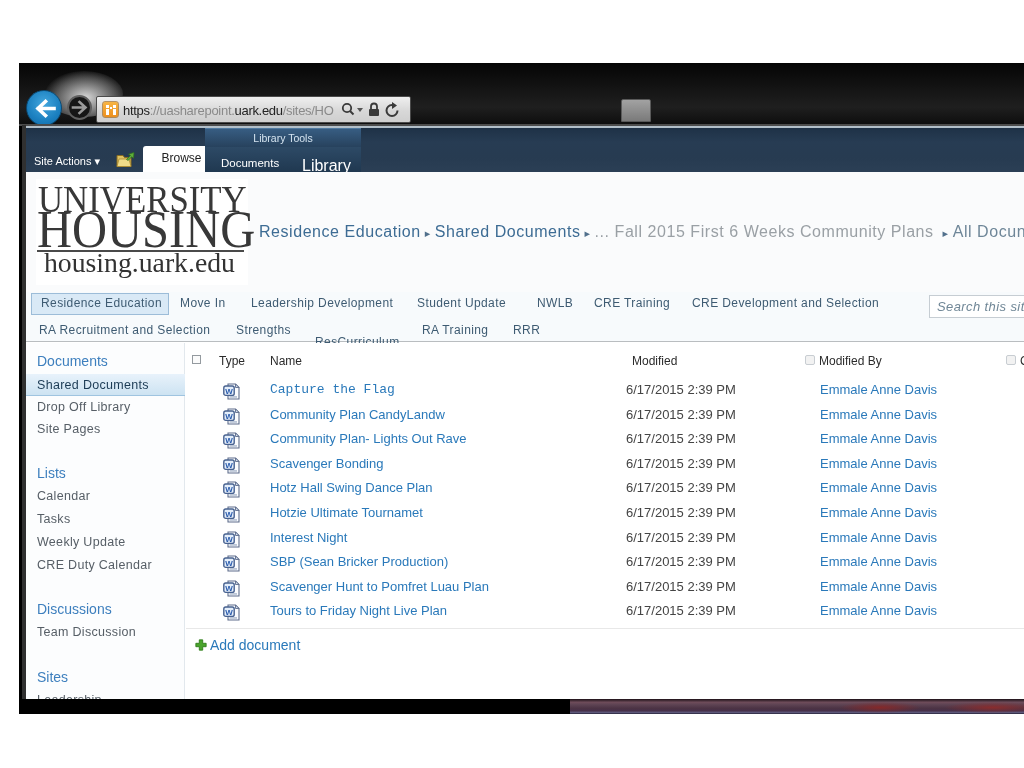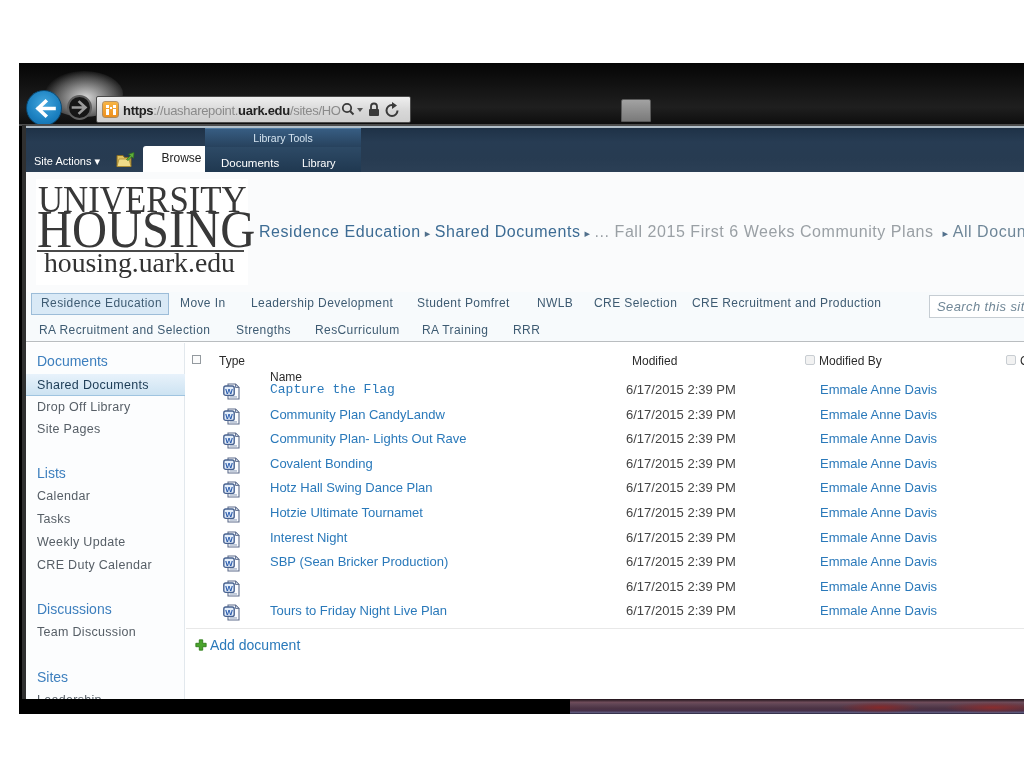--- a/index.html
+++ b/index.html
@@ -21,21 +21,21 @@
   #fwdbtn { position:absolute; left:48px; top:32px; width:25px; height:25px; border-radius:50%;
     background:#161616; border:2px solid #606060; }
   #fwdbtn svg { position:absolute; left:0; top:0; }
 
   #addrbar { position:absolute; left:77px; top:33px; width:315px; height:27px;
     background:linear-gradient(#efefef,#d8d8d8 55%, #cfcfcf); border:1px solid #4a4a4a; border-radius:2px; }
   .favicon { position:absolute; width:15px; height:15px; border-radius:2px;
     background:linear-gradient(#f7b443,#ec8f1e); outline:1px solid rgba(150,90,10,.6); }
   .favicon i { position:absolute; background:#fff; }
   #addrtext { position:absolute; left:26px; top:6px; font-size:13px; letter-spacing:-0.3px; color:#8a8a8a; white-space:nowrap; }
-  #addrtext b { color:#222; font-weight:bold;margin-top:14px; }
+  #addrtext b { color:#222; font-weight:normal;margin-top:14px; }
   #addricons { position:absolute; right:4px; top:4px; }
 
   #tab { position:absolute; left:397px; top:35px; width:201px; height:28px; z-index:2;
     background:linear-gradient(#fcfcfc,#dfe2e5 60%, #d4d7da); border:1px solid #6a6a6a; border-bottom:none;
     border-radius:2px 2px 0 0; }
   #tabtext { position:absolute; left:27px; top:8px; font-size:11.5px; color:#111; white-space:nowrap; }
   #tabx { position:absolute; right:7px; top:7px; font-size:11px; color:#666; }
   #newtab { position:absolute; left:602px; top:36px; width:30px; height:23px;
     background:linear-gradient(#a2a2a2,#7a7a7a); border:1px solid #5a5a5a; border-radius:2px 2px 0 0; }
 
@@ -50,21 +50,21 @@
   #browsetab { position:absolute; left:117px; top:20px; width:77px; height:26px; background:#fff;
     border-radius:3px 3px 0 0; color:#222; font-size:12px; text-align:center; line-height:24px; }
   #libtools { position:absolute; left:179px; top:2px; width:156px; height:44px; }
   #libtools .label { position:absolute; left:0; top:0; width:156px; height:19px;
     border-top:1px solid #50799f; text-align:center;
     background:linear-gradient(#375d82, #27425d); 
     font-size:10.5px; color:#d5e4f0; line-height:19px; }
   #libtools .tabs { position:absolute; left:0; top:19px; width:156px; height:25px;
     background:linear-gradient(#2d4a66, #203850); }
   #libtools .t1 { position:absolute; left:16px; top:10px; color:#fff; font-size:11.5px; }
-  #libtools .t2 { position:absolute; left:97px; top:10px; color:#fff; font-size:11px; }
+  #libtools .t2 { position:absolute; left:97px; top:10px; color:#fff; font-size:16px; }
 
   
   #hband { position:absolute; left:0; top:46px; width:998px; height:120px; background:#fafbfc; }
   #logo { position:absolute; left:10px; top:7px; width:212px; height:106px; background:#fff;
     color:#333; font-family:"Liberation Serif", serif; }
   #logo .l1 { position:absolute; left:2px; top:-1px; font-size:37px; color:#383838; transform:scaleX(0.94); transform-origin:0 0; }
   #logo .l2 { position:absolute; left:1px; top:20px; font-size:53px; color:#383838; transform:scaleX(0.915); transform-origin:0 0; }
   #logo .rule { position:absolute; left:1px; top:71px; width:207px; height:2px; background:#4a4a4a; }
   #logo .l3 { position:absolute; left:8px; top:68px; font-size:28px; color:#333; transform:scaleX(0.99); transform-origin:0 0; }
   #crumb { position:absolute; left:233px; top:51px; font-size:16px; letter-spacing:0.55px; color:#9aa0a5; white-space:nowrap; }
@@ -179,29 +179,29 @@
       </div>
       <div id="crumb"><a>Residence Education</a><span class="sep">▸</span><a>Shared Documents</a><span class="sep">▸</span>... Fall 2015 First 6 Weeks Community Plans <span class="sep">▸</span><span style="color:#6e8698">All Docun</span></div>
     </div>
 
     <div id="navbar">
       <div class="r1">
         <span id="navactive"></span>
         <span style="left:15px;">Residence Education</span>
         <span style="left:154px;">Move In</span>
         <span style="left:225px;">Leadership Development</span>
-        <span style="left:391px;">Student Pomfret</span>
+        <span style="left:391px;">Student Update</span>
         <span style="left:511px;">NWLB</span>
-        <span style="left:568px;">CRE Selection</span>
-        <span style="left:666px;">CRE Recruitment and Production</span>
+        <span style="left:568px;">CRE Training</span>
+        <span style="left:666px;">CRE Development and Selection</span>
       </div>
       <div class="r2">
         <span style="left:13px;">RA Recruitment and Selection</span>
         <span style="left:210px;">Strengths</span>
-        <span style="left:289px;">ResCurriculum</span>
+        <span style="left:289px;margin-top:12px;">ResCurriculum</span>
         <span style="left:396px;">RA Training</span>
         <span style="left:487px;">RRR</span>
       </div>
       <div id="search">Search this site...</div>
     </div>
 
     <div id="content">
       <div id="sidebar">
         <div class="shead" style="top:10px;">Documents</div>
         <div id="selitem">
@@ -215,21 +215,21 @@
         <div class="sitem" style="top:192px;">Weekly Update</div>
         <div class="sitem" style="top:215px;">CRE Duty Calendar</div>
         <div class="shead" style="top:258px;">Discussions</div>
         <div class="sitem" style="top:282px;">Team Discussion</div>
         <div class="shead" style="top:326px;">Sites</div>
         <div class="sitem" style="top:350px;">Leadership</div>
       </div>
       <div id="table">
           <div class="hcheck" style="left:6px; top:12px;"></div>
           <div class="htext" style="left:33px; top:11px;">Type</div>
-          <div class="htext" style="left:84px; top:11px;margin-top:16px;">Name</div>
+          <div class="htext" style="left:84px; top:11px;">Name</div>
           <div class="htext" style="left:446px; top:11px;">Modified</div>
           <div class="hsq" style="left:619px; top:12px;"></div>
           <div class="htext" style="left:633px; top:11px;">Modified By</div>
           <div class="hsq" style="left:820px; top:12px;"></div>
           <div class="htext" style="left:834px; top:11px;">C</div>
           <svg class="wicon" style="left:37px; top:40.0px;" viewBox="0 0 17 17">
             <path d="M5 1 L12.5 1 L16 4.5 L16 16 L5 16 Z" fill="#fbfcfe" stroke="#5f6d8c" stroke-width="1.1"></path>
             <path d="M12.5 1 L12.5 4.5 L16 4.5 Z" fill="#d4deee" stroke="#5f6d8c" stroke-width="0.9"></path>
             <rect x="0.8" y="3" width="10.4" height="9.4" rx="2" fill="#e4eefa" stroke="#47618f" stroke-width="1.4"></rect>
             <text x="6" y="10.6" font-size="8" font-weight="bold" fill="#2b5cad" text-anchor="middle" font-family="Liberation Sans">W</text>
@@ -258,21 +258,21 @@
           <div class="name" style="left:84px; top:88.2px;">Community Plan- Lights Out Rave</div>
           <div class="date" style="left:440px; top:88.2px;">6/17/2015 2:39 PM</div>
           <div class="by" style="left:634px; top:88.2px;">Emmale Anne Davis</div>
           <svg class="wicon" style="left:37px; top:113.8px;" viewBox="0 0 17 17">
             <path d="M5 1 L12.5 1 L16 4.5 L16 16 L5 16 Z" fill="#fbfcfe" stroke="#5f6d8c" stroke-width="1.1"></path>
             <path d="M12.5 1 L12.5 4.5 L16 4.5 Z" fill="#d4deee" stroke="#5f6d8c" stroke-width="0.9"></path>
             <rect x="0.8" y="3" width="10.4" height="9.4" rx="2" fill="#e4eefa" stroke="#47618f" stroke-width="1.4"></rect>
             <text x="6" y="10.6" font-size="8" font-weight="bold" fill="#2b5cad" text-anchor="middle" font-family="Liberation Sans">W</text>
             <rect x="6.5" y="13.4" width="7.5" height="1.1" fill="#92a2bc"></rect>
           </svg>
-          <div class="name" style="left:84px; top:112.8px;">Covalent Bonding</div>
+          <div class="name" style="left:84px; top:112.8px;">Scavenger Bonding</div>
           <div class="date" style="left:440px; top:112.8px;">6/17/2015 2:39 PM</div>
           <div class="by" style="left:634px; top:112.8px;">Emmale Anne Davis</div>
           <svg class="wicon" style="left:37px; top:138.4px;" viewBox="0 0 17 17">
             <path d="M5 1 L12.5 1 L16 4.5 L16 16 L5 16 Z" fill="#fbfcfe" stroke="#5f6d8c" stroke-width="1.1"></path>
             <path d="M12.5 1 L12.5 4.5 L16 4.5 Z" fill="#d4deee" stroke="#5f6d8c" stroke-width="0.9"></path>
             <rect x="0.8" y="3" width="10.4" height="9.4" rx="2" fill="#e4eefa" stroke="#47618f" stroke-width="1.4"></rect>
             <text x="6" y="10.6" font-size="8" font-weight="bold" fill="#2b5cad" text-anchor="middle" font-family="Liberation Sans">W</text>
             <rect x="6.5" y="13.4" width="7.5" height="1.1" fill="#92a2bc"></rect>
           </svg>
           <div class="name" style="left:84px; top:137.4px;">Hotz Hall Swing Dance Plan</div>
@@ -308,20 +308,21 @@
           <div class="name" style="left:84px; top:211.2px;">SBP (Sean Bricker Production)</div>
           <div class="date" style="left:440px; top:211.2px;">6/17/2015 2:39 PM</div>
           <div class="by" style="left:634px; top:211.2px;">Emmale Anne Davis</div>
           <svg class="wicon" style="left:37px; top:236.8px;" viewBox="0 0 17 17">
             <path d="M5 1 L12.5 1 L16 4.5 L16 16 L5 16 Z" fill="#fbfcfe" stroke="#5f6d8c" stroke-width="1.1"></path>
             <path d="M12.5 1 L12.5 4.5 L16 4.5 Z" fill="#d4deee" stroke="#5f6d8c" stroke-width="0.9"></path>
             <rect x="0.8" y="3" width="10.4" height="9.4" rx="2" fill="#e4eefa" stroke="#47618f" stroke-width="1.4"></rect>
             <text x="6" y="10.6" font-size="8" font-weight="bold" fill="#2b5cad" text-anchor="middle" font-family="Liberation Sans">W</text>
             <rect x="6.5" y="13.4" width="7.5" height="1.1" fill="#92a2bc"></rect>
           </svg>
+          <div class="name" style="left:84px; top:235.8px;">Scavenger Hunt to Pomfret Luau Plan</div>
           <div class="date" style="left:440px; top:235.8px;">6/17/2015 2:39 PM</div>
           <div class="by" style="left:634px; top:235.8px;">Emmale Anne Davis</div>
           <svg class="wicon" style="left:37px; top:261.4px;" viewBox="0 0 17 17">
             <path d="M5 1 L12.5 1 L16 4.5 L16 16 L5 16 Z" fill="#fbfcfe" stroke="#5f6d8c" stroke-width="1.1"></path>
             <path d="M12.5 1 L12.5 4.5 L16 4.5 Z" fill="#d4deee" stroke="#5f6d8c" stroke-width="0.9"></path>
             <rect x="0.8" y="3" width="10.4" height="9.4" rx="2" fill="#e4eefa" stroke="#47618f" stroke-width="1.4"></rect>
             <text x="6" y="10.6" font-size="8" font-weight="bold" fill="#2b5cad" text-anchor="middle" font-family="Liberation Sans">W</text>
             <rect x="6.5" y="13.4" width="7.5" height="1.1" fill="#92a2bc"></rect>
           </svg>
           <div class="name" style="left:84px; top:260.4px;">Tours to Friday Night Live Plan</div>

